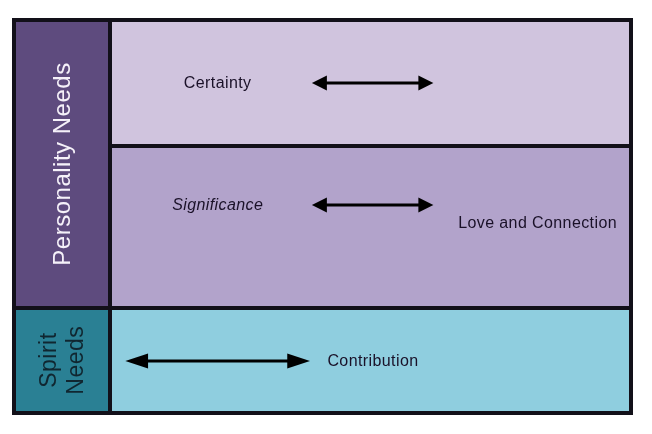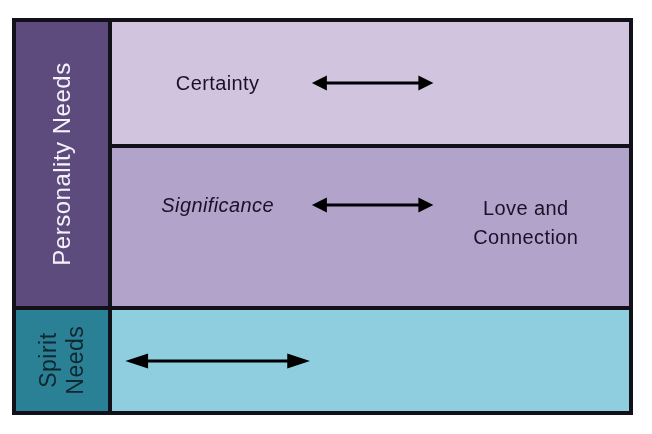--- a/index.html
+++ b/index.html
@@ -52,35 +52,35 @@
     width:100px;
     line-height:1.18;
     font-size:23px;
     color:var(--spirit-text);
   }
   .cell{
     display:grid;
     grid-template-columns:38% 25% 37%;
     align-items:center;
     color:var(--cell-text);
-    font-size:20px;
+    font-size:16px;
     letter-spacing:0.4px;
     padding:0 12px;
   }
   .cell.r1{grid-column:2;grid-row:1;background:var(--row-certainty-bg);
     border-bottom:4px solid var(--ink);}
   .cell.r2{grid-column:2;grid-row:2;background:var(--row-significance-bg);
     border-bottom:4px solid var(--ink);}
   .cell.r3{grid-column:2;grid-row:3;background:var(--row-growth-bg);}
   .need{ text-align:center; }
   .need.right{ line-height:1.45; }
   .arrow-wrap{display:flex;align-items:center;justify-content:center;}
   .arrow-wrap svg{width:100%;height:24px;display:block;}
   .cell.r2 .need.left, .cell.r2 .arrow-wrap{ transform:translateY(-22px);font-style:italic; }
-  .cell.r2 .need.right{ transform:translateY(-4px); }
+  .cell.r2 .need.right{ transform:translateY(-4px);text-align:right; }
   .arrow-line{stroke:var(--arrow);stroke-width:3.2;}
   .arrow-head{fill:var(--arrow);}
 </style>
 </head>
 <body>
 
 <div class="canvas">
   <div class="diagram">
 
     <div class="hdr personality">
@@ -115,16 +115,17 @@
     </div>
 
     <div class="cell r3">
       <span class="arrow-wrap">
         <svg viewBox="0 0 140 24" preserveAspectRatio="none" aria-hidden="true">
           <line class="arrow-line" x1="15" y1="12" x2="125" y2="12"></line>
           <polygon class="arrow-head" points="1,12 18,4.5 18,19.5"></polygon>
           <polygon class="arrow-head" points="139,12 122,4.5 122,19.5"></polygon>
         </svg>
       </span>
+      <span class="need right">Contribution</span>
     </div>
 
   </div>
 </div>
 
 </body></html>

